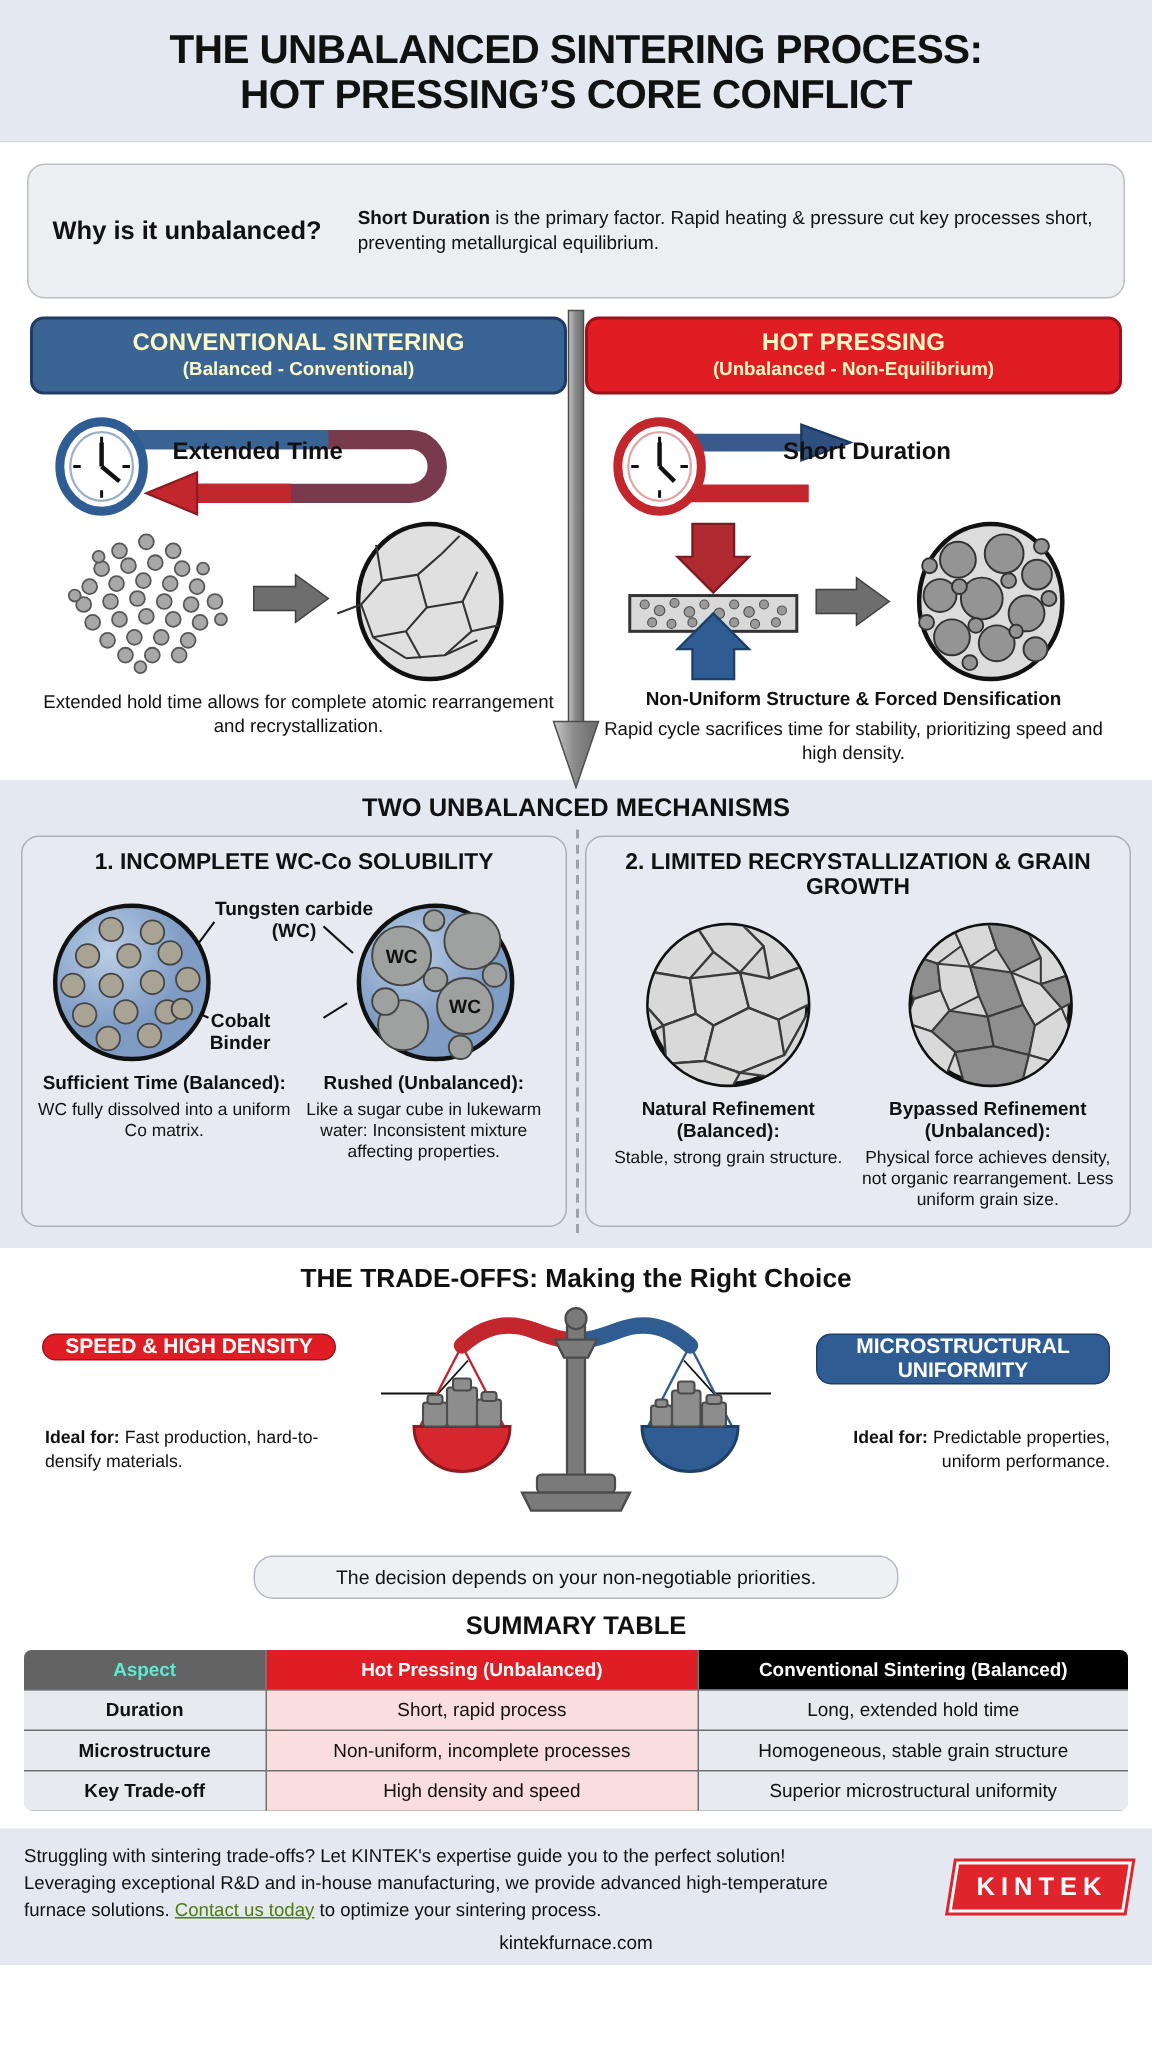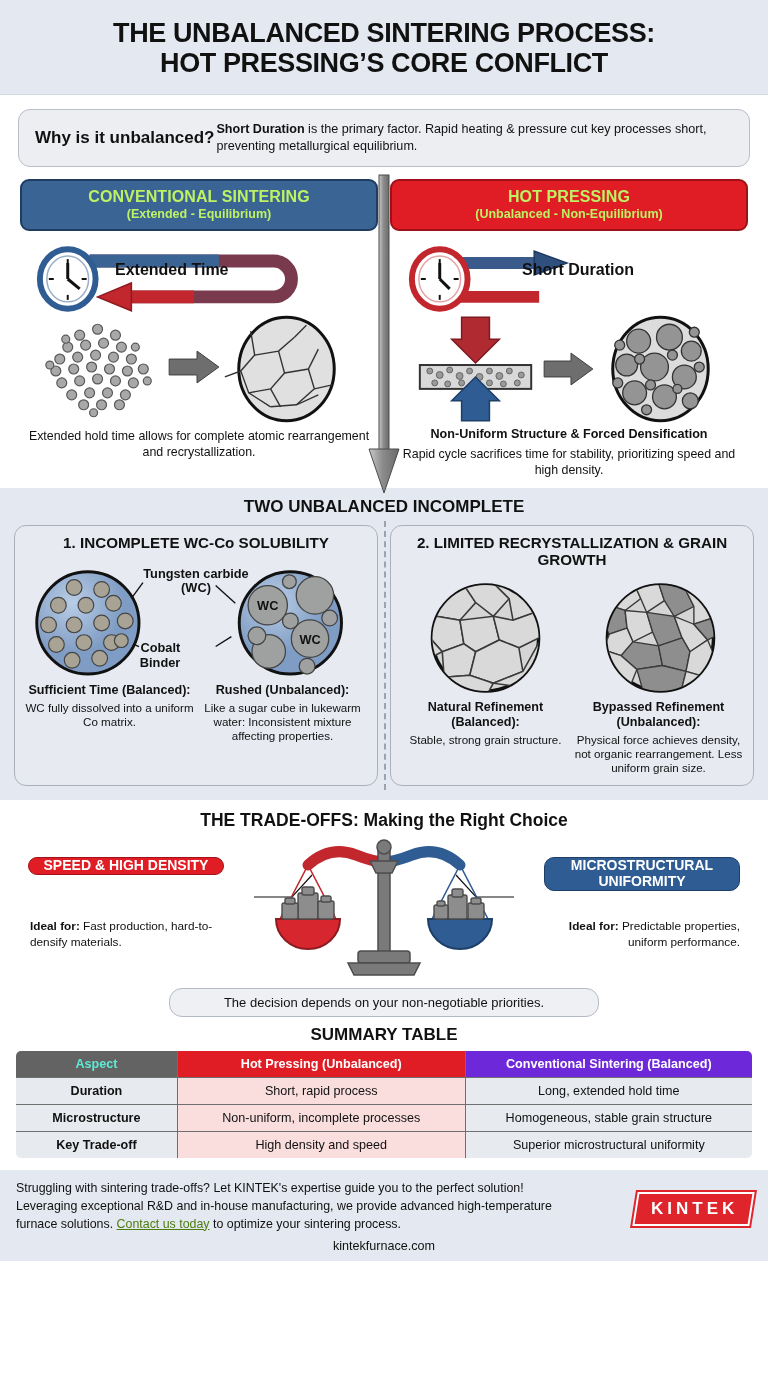--- a/index.html
+++ b/index.html
@@ -28,32 +28,32 @@
   }
 
   
   .why-wrap { padding: 14px 18px 4px 18px; background:#fff; }
   .why-box {
     border: 1px solid #b9bfc9;
     border-radius: 12px;
     background: #eceef1;
     display: flex;
     align-items: center;
-    padding: 11px 16px;
-    gap: 2px;
+    padding: 27px 16px;
+    gap: 24px;
   }
   .why-q { font-size: 17px; font-weight: 800; white-space: nowrap; }
   .why-a { font-size: 12.6px; line-height: 1.35; }
   .why-a b { font-weight: 800; }
 
   
   .compare { display: flex; padding: 8px 14px 0 14px; position: relative; }
   .col { width: 50%; padding: 0 6px; }
   .col-head {
-    border-radius: 9px; text-align: center; color: #bef264;
+    border-radius: 9px; text-align: center; color: #fef9c3;
     padding: 7px 6px 8px 6px; border: 2px solid;
   }
   .col-head .t1 { font-size: 16px; font-weight: 800; letter-spacing: .1px; line-height:1.1;}
   .col-head .t2 { font-size: 12.5px; font-weight: 700; margin-top: 1px;}
   .head-blue { background:#3a6494; border-color:#1f3c63; }
   .head-red  { background:#e01c24; border-color:#9e1119; }
 
   .time-row { height: 74px; position: relative; margin-top: 8px; }
   .time-label { position: absolute; font-size: 16px; font-weight: 800; }
 
@@ -88,33 +88,33 @@
     position:absolute; border-radius: 10px; color:#fff; text-align:center;
     padding: 0 6px; font-size: 14px; font-weight: 800; line-height: 1.12; border: 1px solid;
   }
   .pill-red { background:#e01c24; border-color:#a41219; left: 14px; top: 22px; width: 196px; }
   .pill-blue{ background:#2f5c92; border-color:#1d3f68; right: 14px; top: 22px; width: 196px; }
   .ideal { position:absolute; font-size: 11.8px; line-height: 1.28; }
   .ideal b { font-weight: 800; }
   .ideal-l { left: 16px; top: 84px; width: 196px; }
   .ideal-r { right: 14px; top: 84px; width: 200px; text-align:right; }
   .decision {
-    margin: 3px auto 0 auto; width: 430px;
+    margin: 20px auto 0 auto; width: 430px;
     border:1px solid #b4bac4; border-radius: 13px; background:#eef0f3;
     text-align:center; font-size: 13px; padding: 6px 8px;
   }
 
   
   .tbl-wrap { padding: 8px 14px 0 14px; }
   .tbl-title { text-align:center; font-size: 17px; font-weight: 800; margin-bottom: 4px; }
   table { width: 100%; border-collapse: collapse; font-size: 12.6px; border: 2px solid #3b3b3b; border-radius: 7px; overflow: hidden;}
   th, td { border: 1px solid #6f6f6f; text-align:center; padding: 6px 4px; }
   th.h-aspect { background:#636363; color:#5eead4; font-weight:800; width: 22%; }
   th.h-red    { background:#e01c24; color:#fff; font-weight:800; width: 39%; }
-  th.h-blue   { background:#6d28d9; color:#fff; font-weight:800; width: 39%; }
+  th.h-blue   { background:#000000; color:#fff; font-weight:800; width: 39%; }
   td.c-aspect { background:#e7eaef; font-weight:800; }
   td.c-red    { background:#fadedd; }
   td.c-blue   { background:#e7eaef; }
 
   
   .footer { margin-top: 10px; background:#e4e8f0; padding: 10px 16px 8px 16px; height: 91px; position: relative; }
   .foot-text { font-size: 12.4px; line-height: 1.42; width: 560px; }
   .foot-text a { color:#4d7c0f; text-decoration: underline; }
   .foot-url { text-align:center; font-size: 12.6px; margin-top: 6px; }
   .kintek {
@@ -157,21 +157,21 @@
         </linearGradient>
       </defs>
       <rect x="12" y="4" width="10" height="278" fill="url(#gsh)" stroke="#4d4d4d" stroke-width="1"></rect>
       <polygon points="2,278 32,278 17,322" fill="url(#gsh)" stroke="#4d4d4d" stroke-width="1"></polygon>
     </svg>
   </div>
 
   <div class="col">
     <div class="col-head head-blue">
       <div class="t1">CONVENTIONAL SINTERING</div>
-      <div class="t2">(Extended - Equilibrium)</div>
+      <div class="t2">(Balanced - Conventional)</div>
     </div>
 
     <div class="time-row">
       <svg width="100%" height="74" viewBox="0 0 360 74" preserveAspectRatio="xMidYMid meet">
 
         <path d="M70 22 H255 a18 18 0 0 1 0 36 H110" fill="none" stroke="#7a3a4e" stroke-width="13" stroke-linecap="butt"></path>
         <path d="M70 22 H200" fill="none" stroke="#3a6494" stroke-width="13"></path>
         <path d="M175 58 H110" fill="none" stroke="#c1272d" stroke-width="13"></path>
         <polygon points="112,44 112,72 78,58" fill="#c1272d" stroke="#8d1b20" stroke-width="1.5"></polygon>
 
@@ -330,21 +330,21 @@
           </g>
         </g>
       </svg>
     </div>
     <div class="cap-bold">Non-Uniform Structure &amp; Forced Densification</div>
     <div class="cap-sub">Rapid cycle sacrifices time for stability, prioritizing speed and high density.</div>
   </div>
 </div>
 
 <div class="mech-band">
-  <div class="mech-title">TWO UNBALANCED INCOMPLETE</div>
+  <div class="mech-title">TWO UNBALANCED MECHANISMS</div>
   <div class="mech-cols">
     <div class="dashsep"></div>
 
     <div class="mech-card">
       <div class="mech-h">1. INCOMPLETE WC-Co SOLUBILITY</div>
       <div class="mech-figs">
         <svg width="100%" height="128" viewBox="0 0 352 128" preserveAspectRatio="xMidYMid meet">
           <defs>
             <radialGradient id="cog" cx="35%" cy="30%">
               <stop offset="0" stop-color="#b9cde6"></stop>

